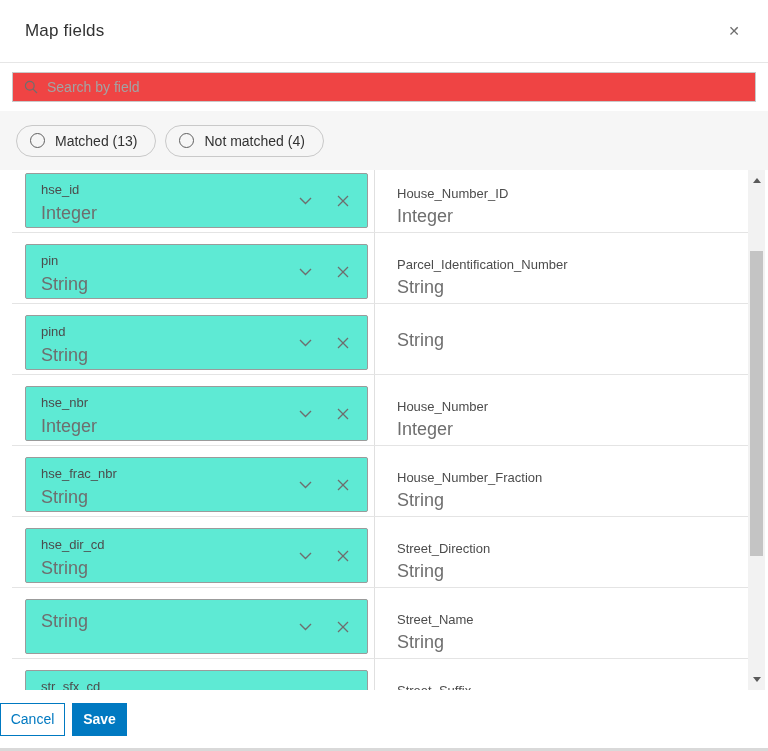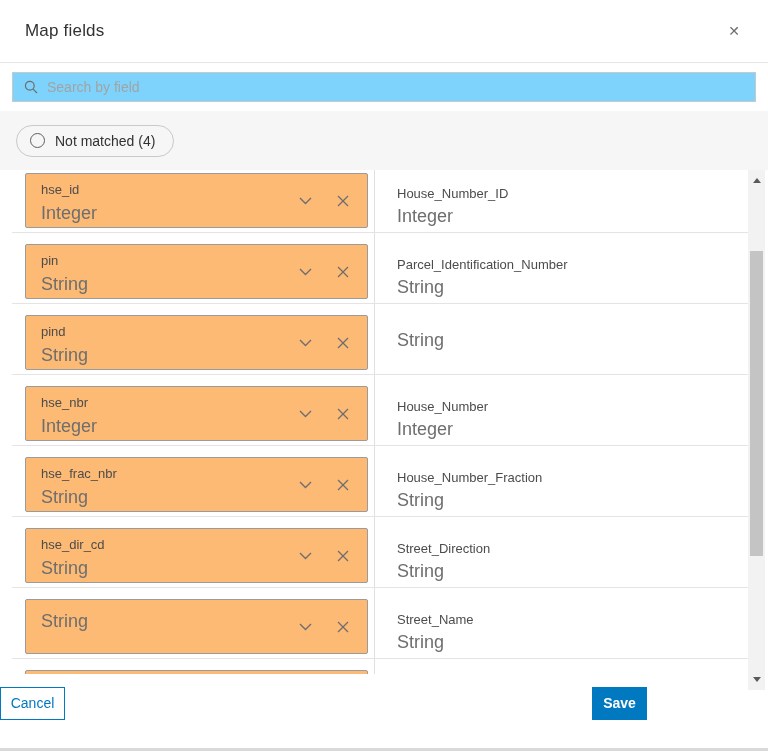--- a/index.html
+++ b/index.html
@@ -8,55 +8,55 @@
 
   .dialog { position:relative; width:768px; height:748px; background:#fff; overflow:hidden; }
 
   
   .dlg-header { height:63px; display:flex; align-items:center; padding:0 24px 0 25px; border-bottom:1px solid #e6e6e6; background:#fff;gap:30px; }
   .dlg-title { font-size:17px; color:#323232; font-weight:500; letter-spacing:.2px; }
   .dlg-close { margin-left:auto; background:none; border:none; color:#6e6e6e; font-size:14px; cursor:pointer; line-height:1; padding:4px; }
 
   
   .search-section { height:48px; display:flex; align-items:center; padding:0 12px; background:#fff; }
-  .search-box { flex:1; height:30px; border:1px solid #c9c9c9; background:#7dd3fc; display:flex; align-items:center; }
+  .search-box { flex:1; height:30px; border:1px solid #c9c9c9; background:#ef4444; display:flex; align-items:center; }
   .search-box svg { margin:0 9px 0 11px; flex:0 0 auto; }
   .search-box input { flex:1; border:none; outline:none; font-size:14px; color:#323232; font-family:"Liberation Sans", sans-serif; background:transparent; height:100%; }
   .search-box input::placeholder { color:#a3a3a3; }
 
   
   .filter-section { height:59px; background:#f6f6f6; display:flex; align-items:center; padding:0 16px; gap:9px; }
   .pill { height:32px; border:1px solid #c9c9c9; border-radius:16px; background:transparent; display:inline-flex; align-items:center; padding:0 18px 0 13px; gap:10px; cursor:pointer; font-family:"Liberation Sans", sans-serif; }
   .radio-circle { width:15px; height:15px; border:1.5px solid #5f5f5f; border-radius:50%; background:transparent; flex:0 0 auto; }
   .pill-label { font-size:14px; color:#323232; white-space:nowrap; }
 
   
   .list-viewport { position:absolute; top:170px; left:0; width:748px; height:520px; overflow:hidden; background:#fff; }
   .rows { margin-top:-8px; }
   .field-row { height:71px; margin-left:12px; display:flex; border-bottom:1px solid #e4e4e4; }
   .row-left { width:363px; border-right:1px solid #e0e0e0; }
-  .field-box { margin:11px 8px 0 13px; width:343px; height:55px; border:1px solid #9b9b9b; border-radius:2px; padding:7px 7px 0 15px; position:relative; background:#fdba74; cursor:pointer; }
+  .field-box { margin:11px 8px 0 13px; width:343px; height:55px; border:1px solid #9b9b9b; border-radius:2px; padding:7px 7px 0 15px; position:relative; background:#5eead4; cursor:pointer; }
   .fname { font-size:13px; color:#4c4c4c; line-height:18px; }
   .ftype { font-size:18px; color:#6e6e6e; line-height:18px; margin-top:5px; }
   .box-icons { position:absolute; right:0; top:0; height:100%; display:flex; align-items:center; gap:25px; padding-right:18px; }
   .icon-btn { background:none; border:none; padding:0; cursor:pointer; display:flex; align-items:center; }
   .row-right { flex:1; padding:23px 0 0 22px; }
   .row-right .ftype { margin-top:4px; }
 
   
   .scrollbar { position:absolute; left:748px; top:170px; width:17px; height:520px; background:#f2f2f2; }
   .sb-arrow { position:absolute; left:0; width:17px; height:17px; background:none; border:none; cursor:pointer; display:flex; align-items:center; justify-content:center; padding:0; }
   .sb-arrow.up { top:2px; }
   .sb-arrow.down { bottom:2px; }
   .tri-up { width:0; height:0; border-left:4px solid transparent; border-right:4px solid transparent; border-bottom:5px solid #5a5a5a; }
   .tri-down { width:0; height:0; border-left:4px solid transparent; border-right:4px solid transparent; border-top:5px solid #5a5a5a; }
   .sb-thumb { position:absolute; left:2px; width:13px; top:81px; height:305px; background:#c4c4c4; cursor:pointer; }
 
   
-  .dlg-footer { position:absolute; left:0; bottom:16px; width:664px; height:58px; background:#fff; display:flex; align-items:center; justify-content:space-between; padding-right:17px; gap:7px; }
+  .dlg-footer { position:absolute; left:0; bottom:0; width:664px; height:58px; background:#fff; display:flex; align-items:center; justify-content:flex-start; padding-right:17px; gap:7px; }
   .btn { height:33px; font-size:14px; font-family:"Liberation Sans", sans-serif; display:flex; align-items:center; justify-content:center; cursor:pointer; border-radius:0; }
   .btn-cancel { width:65px; background:#fff; border:1px solid #0079c1; color:#0079c1; }
   .btn-save { width:55px; background:#0079c1; border:1px solid #0079c1; color:#fff;font-weight:bold; }
 </style>
 </head>
 <body>
 
 <div class="dialog">
 
   <div class="dlg-header">
@@ -68,20 +68,24 @@
     <div class="search-box">
       <svg width="14" height="14" viewBox="0 0 14 14">
         <circle cx="5.8" cy="5.8" r="4.4" fill="none" stroke="#6e6e6e" stroke-width="1.2"></circle>
         <line x1="9.1" y1="9.1" x2="13" y2="13" stroke="#6e6e6e" stroke-width="1.2"></line>
       </svg>
       <input type="text" placeholder="Search by field" style="">
     </div>
   </div>
 
   <div class="filter-section">
+    <button class="pill">
+      <span class="radio-circle"></span>
+      <span class="pill-label">Matched (13)</span>
+    </button>
     <button class="pill">
       <span class="radio-circle"></span>
       <span class="pill-label">Not matched (4)</span>
     </button>
   </div>
 
   <div class="list-viewport">
     <div class="rows">
     <div class="field-row">
       <div class="row-left">

